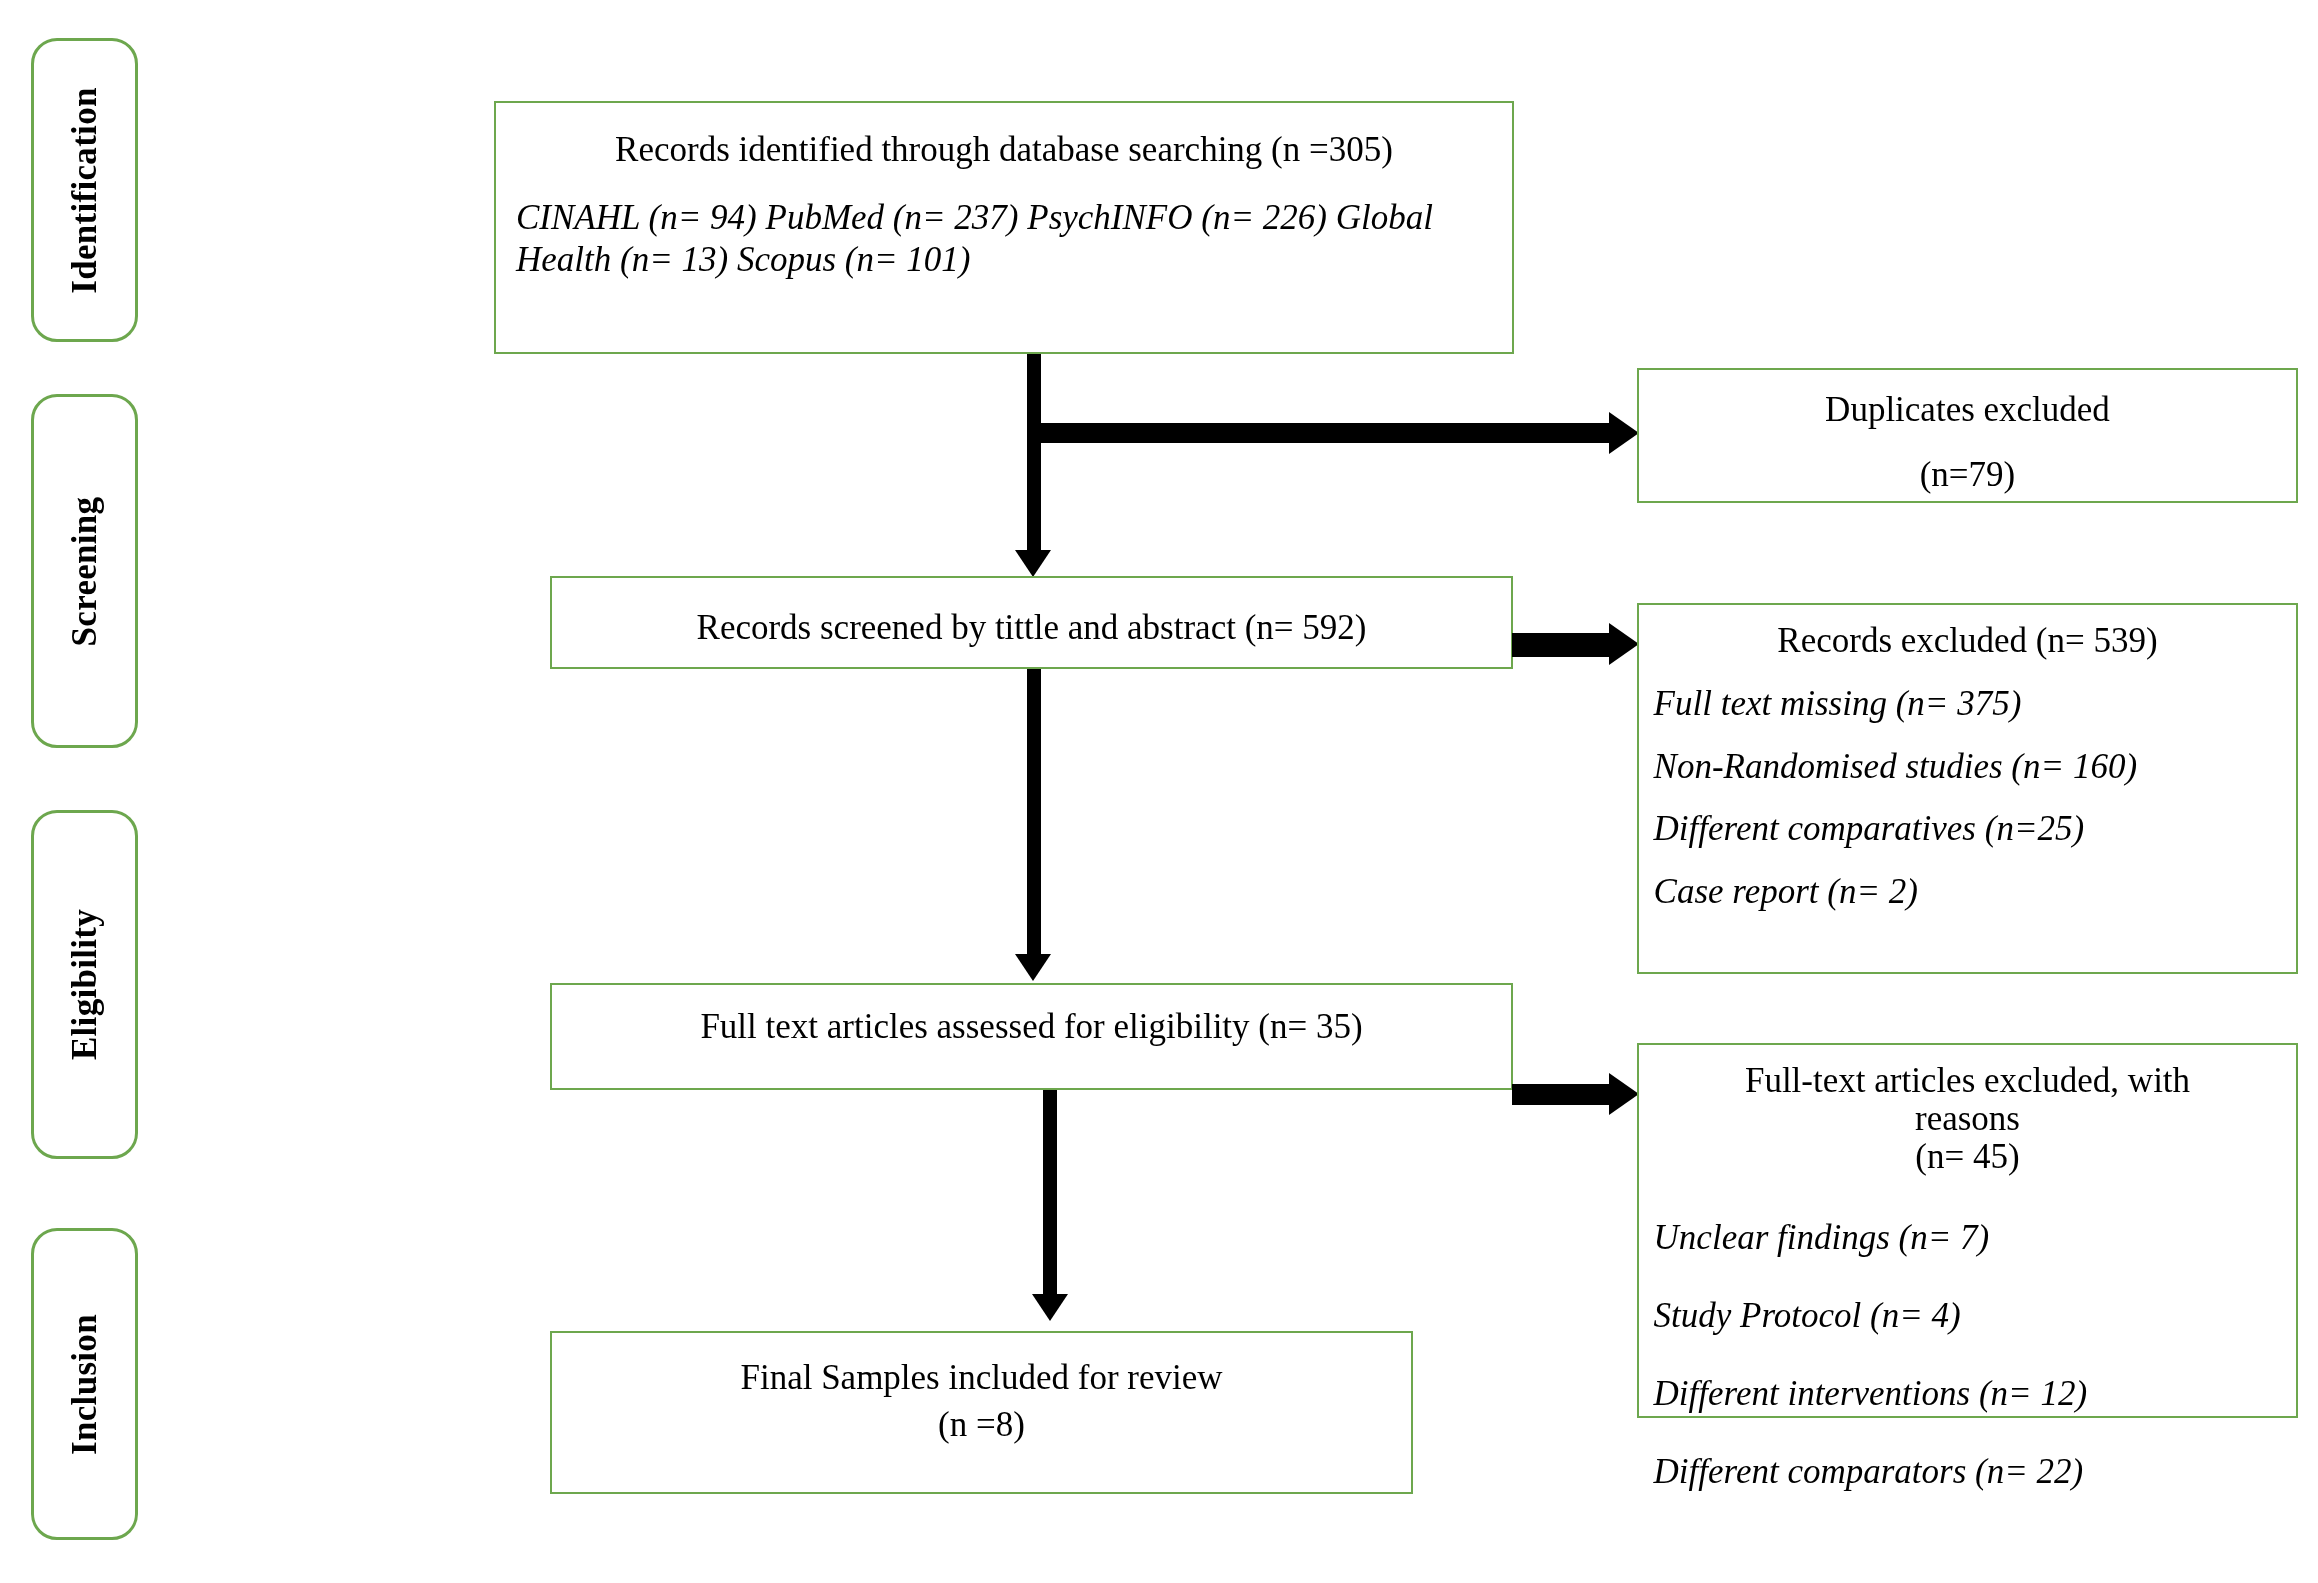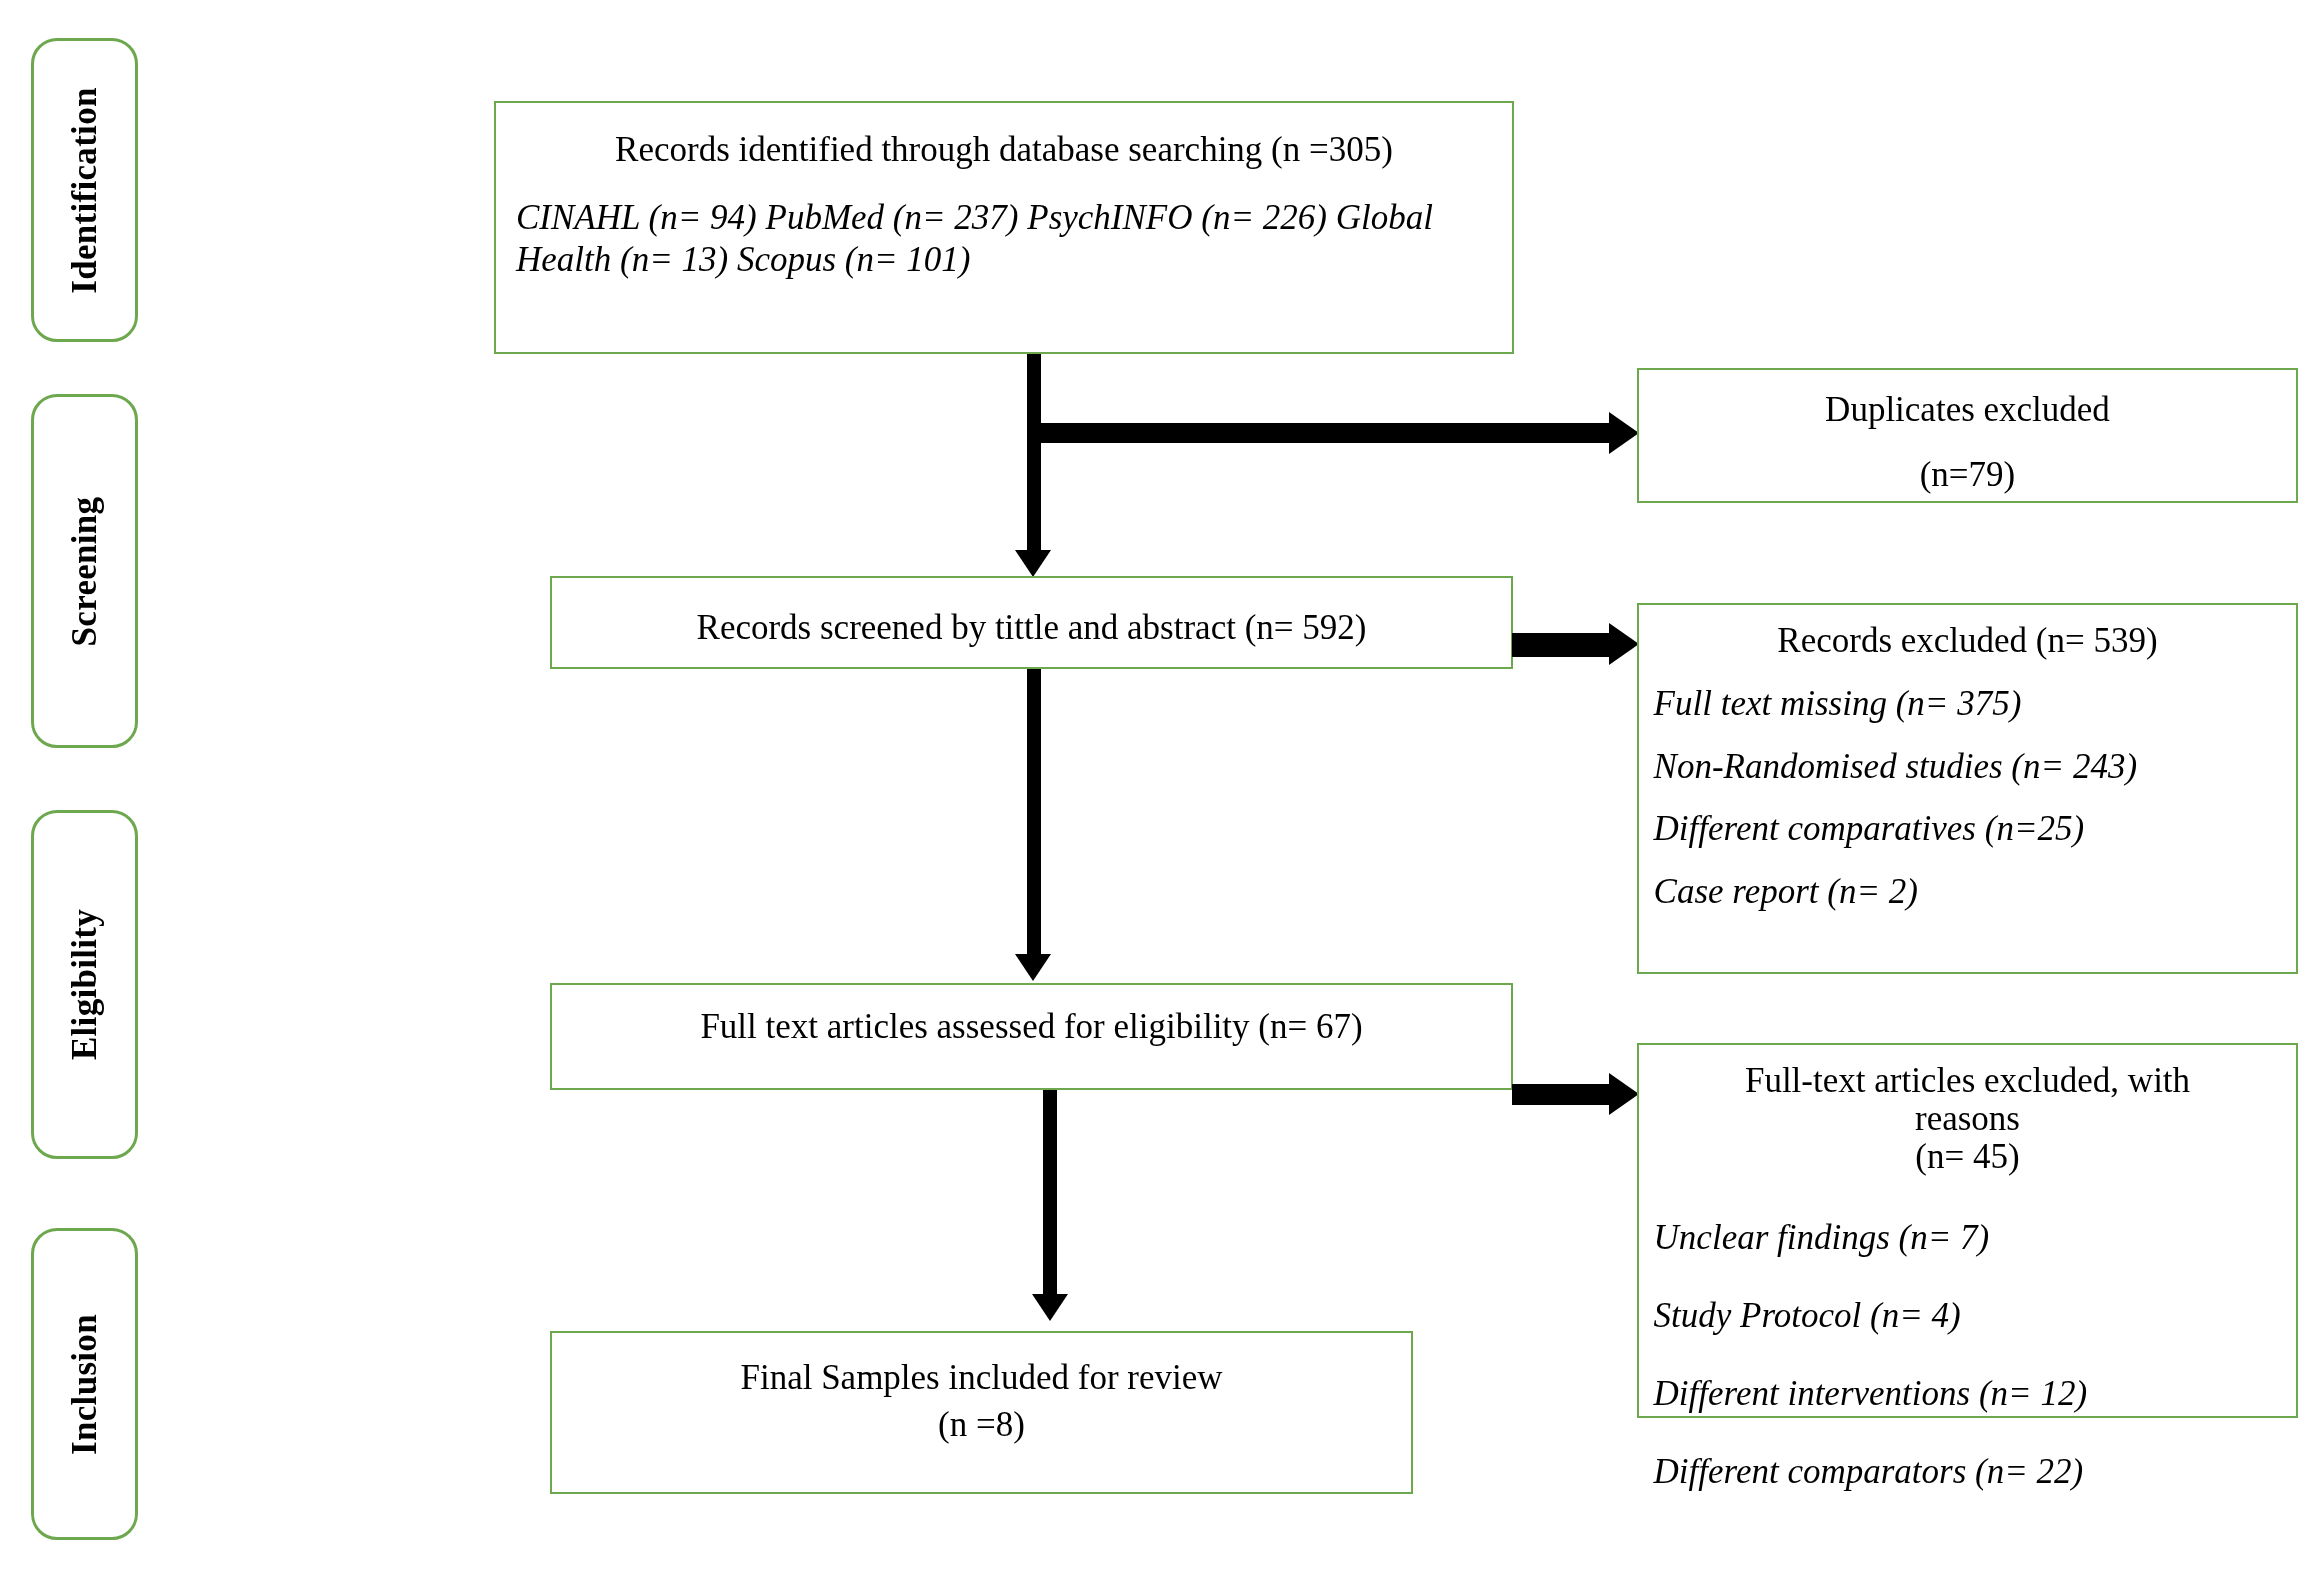--- a/index.html
+++ b/index.html
@@ -125,31 +125,31 @@
     <div class="line center">Records screened by tittle and abstract (n= 592)</div>
   </div>
 
   <div class="h-stem" style="left:1512px; top:633px; width:99px; height:23.6px;"></div>
   <div class="arrow-right" style="left:1609px; top:623px;"></div>
 
   <div class="flow-box" style="left:1637px; top:603px; width:661px; height:371px; padding:17px 14.6px 0 14.6px;">
     <div class="line center">Records excluded (n= 539)</div>
     <div style="margin-top:25px;">
       <div class="line left" style="margin-bottom:25px;">Full text missing (n= 375)</div>
-      <div class="line left" style="margin-bottom:25px;">Non-Randomised studies (n= 243)</div>
+      <div class="line left" style="margin-bottom:25px;">Non-Randomised studies (n= 160)</div>
       <div class="line left" style="margin-bottom:25px;">Different comparatives (n=25)</div>
       <div class="line left">Case report (n= 2)</div>
     </div>
   </div>
 
   <div class="v-stem" style="left:1027px; top:669px; width:13.5px; height:288px;"></div>
   <div class="arrow-down" style="left:1015px; top:954px;"></div>
 
   <div class="flow-box" style="left:550px; top:983px; width:963px; height:107px; padding:22.5px 17px 0 17px;">
-    <div class="line center">Full text articles assessed for eligibility (n= 67)</div>
+    <div class="line center">Full text articles assessed for eligibility (n= 35)</div>
   </div>
 
   <div class="h-stem" style="left:1512px; top:1084px; width:99px; height:21.4px;"></div>
   <div class="arrow-right" style="left:1609px; top:1073px;"></div>
 
   <div class="flow-box" style="left:1637px; top:1043px; width:661px; height:375px; padding:17px 14.6px 0 14.6px;">
     <div class="line center">Full-text articles excluded, with</div>
     <div class="line center">reasons</div>
     <div class="line center">(n= 45)</div>
     <div style="margin-top:44px;">

